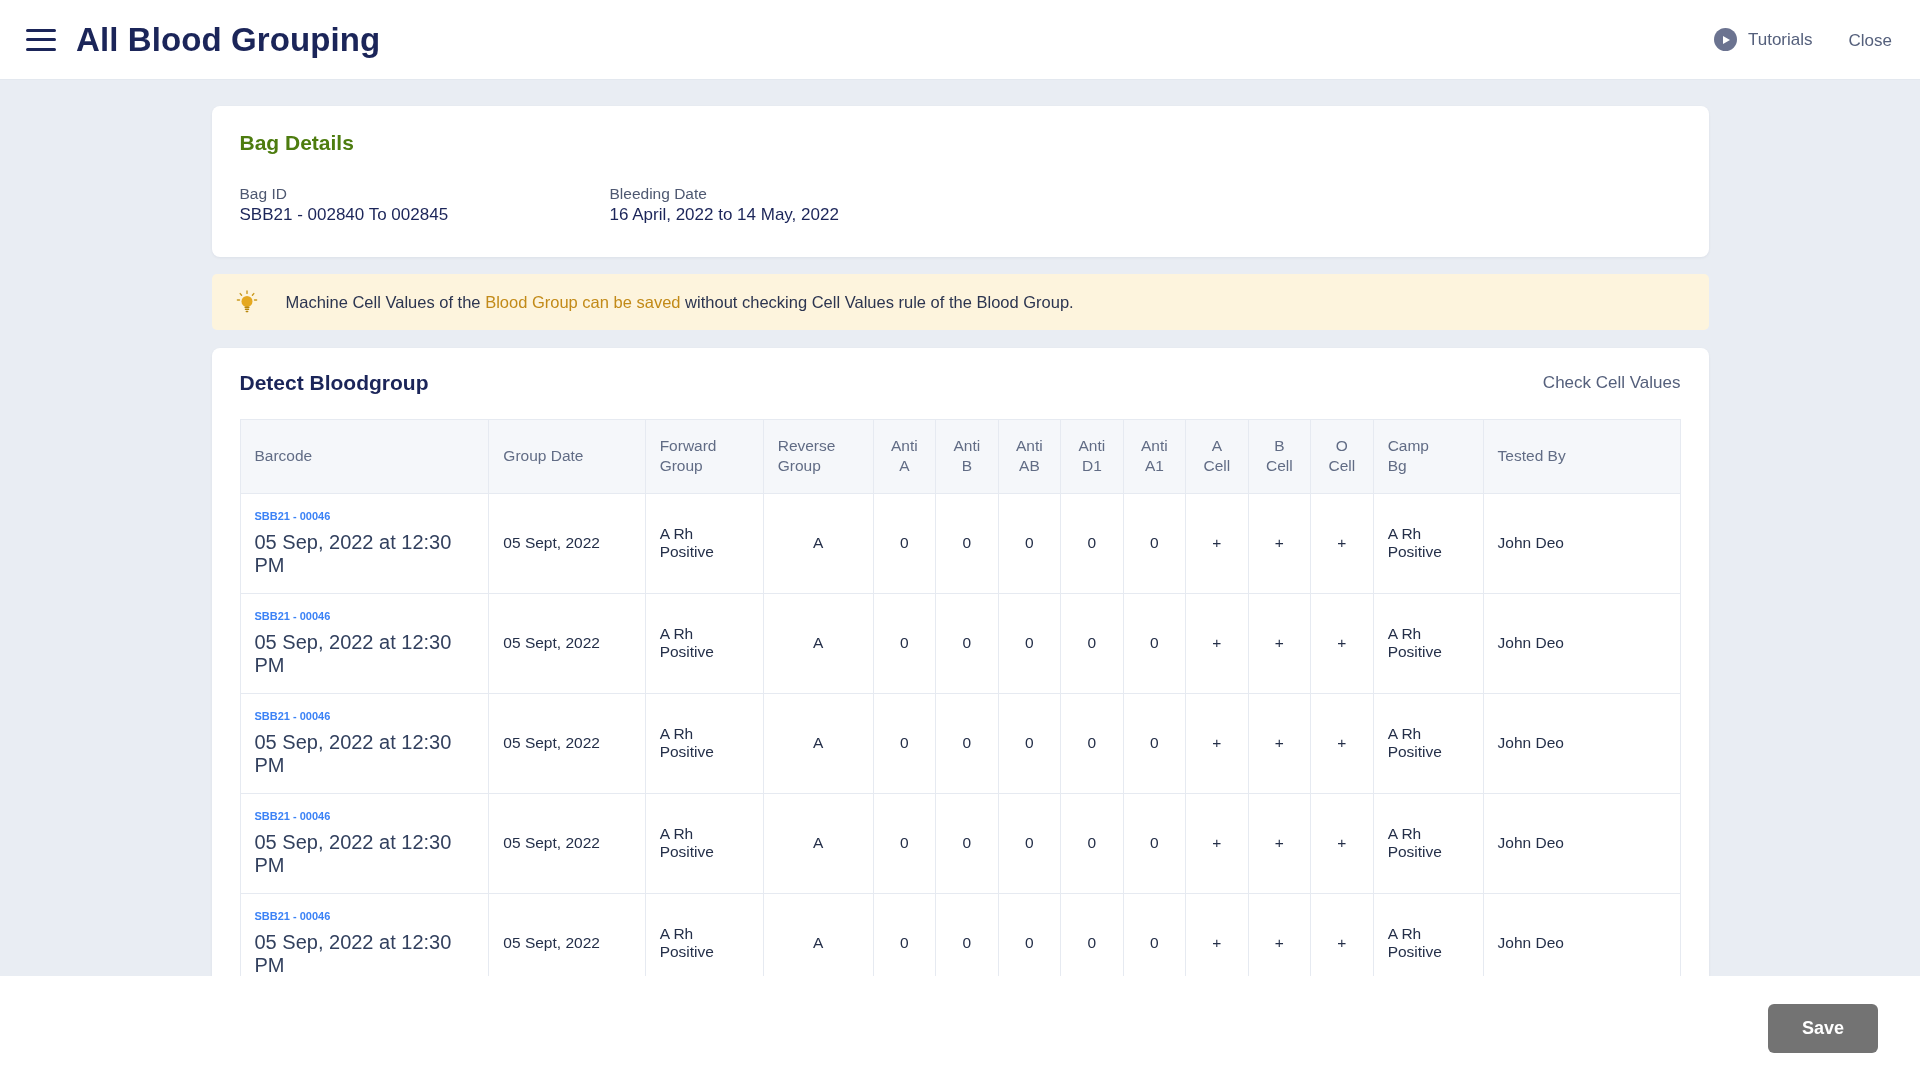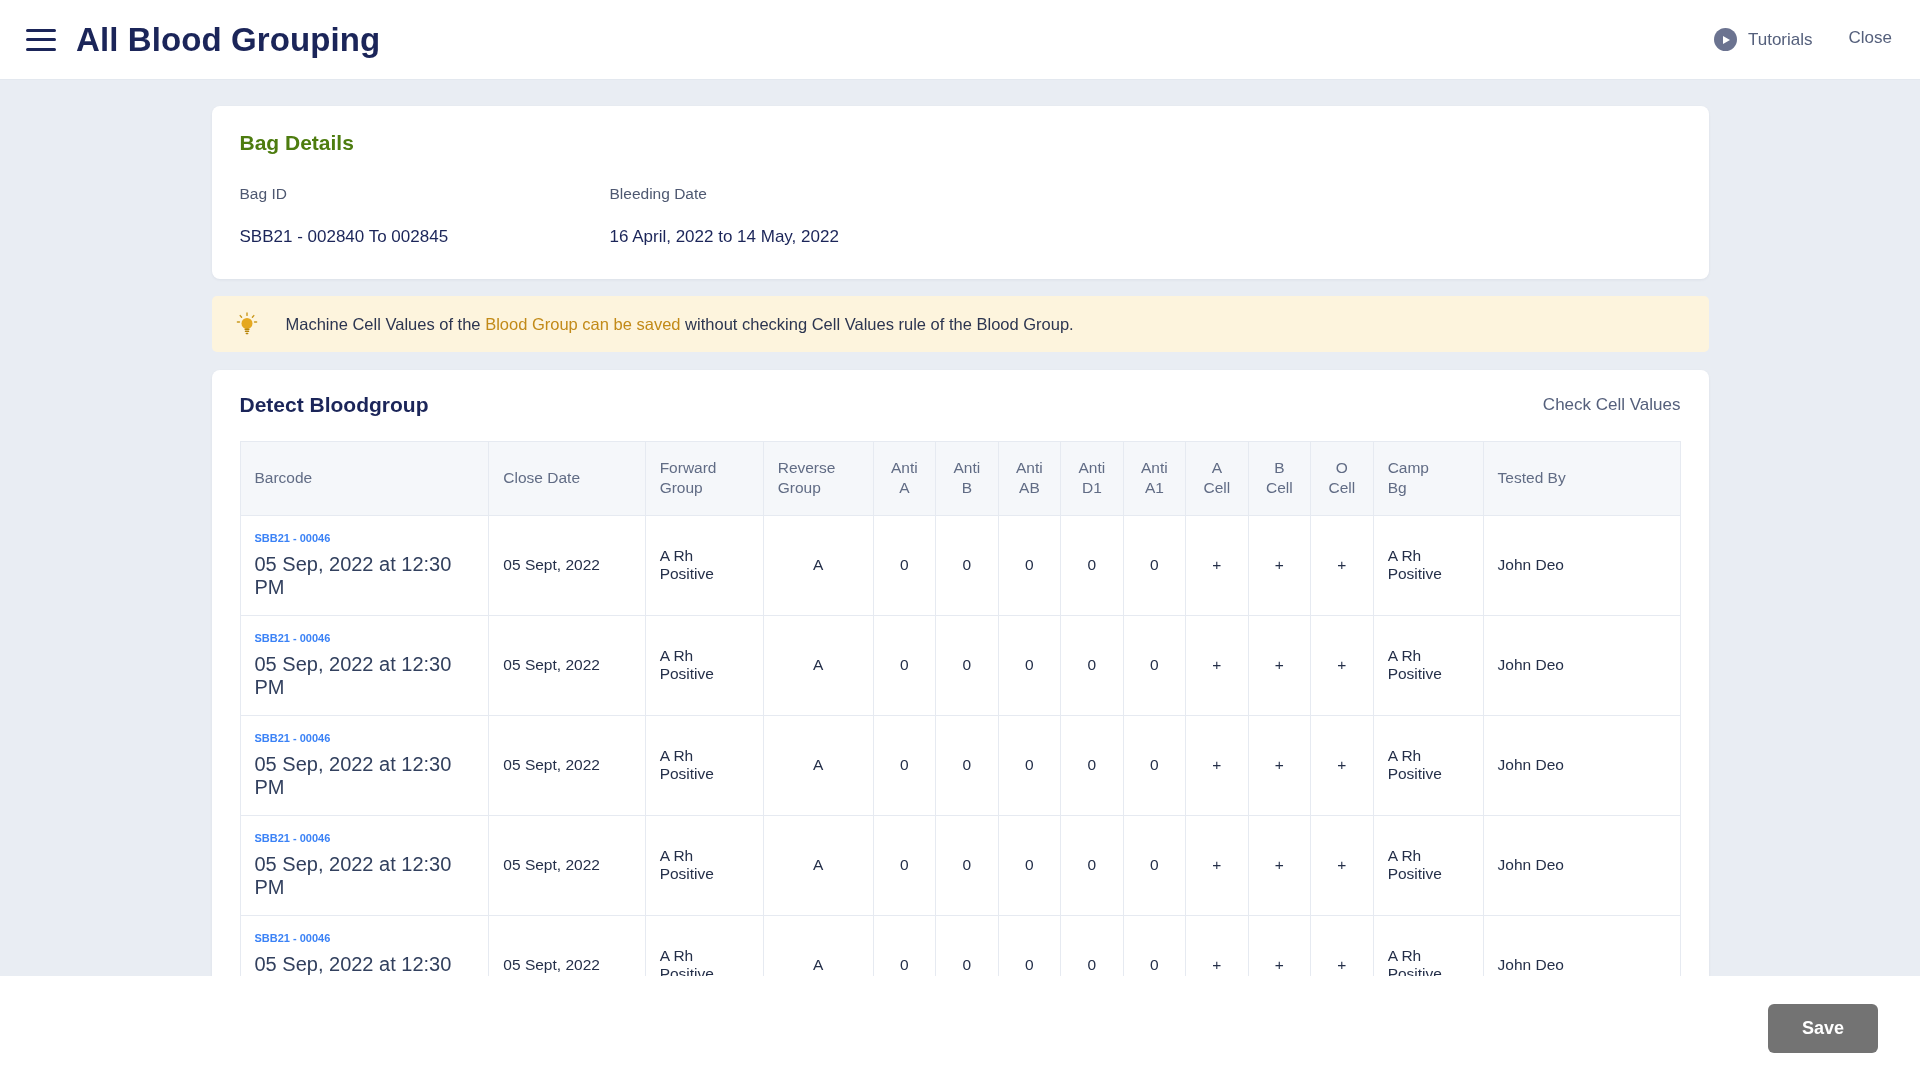--- a/index.html
+++ b/index.html
@@ -19,21 +19,21 @@
     border-bottom: 1px solid #e3e8ef;
     position: relative; z-index: 5;
   }
   .hamburger { width: 30px; height: 22px; display: flex; flex-direction: column;
     justify-content: space-between; cursor: pointer; }
   .hamburger span { display: block; height: 3px; border-radius: 2px; background: #1b2559; }
   .app-title {
     margin-left: 20px; font-size: 33px; font-weight: bold;
     color: #1b2559; letter-spacing: .1px;
   }
-  .topbar-right { margin-left: auto; display: flex; align-items: flex-start; gap: 36px; }
+  .topbar-right { margin-left: auto; display: flex; align-items: flex-end; gap: 36px; }
   .tutorials { display: flex; align-items: center; gap: 11px; cursor: pointer; }
   .play-circle {
     width: 23px; height: 23px; border-radius: 50%; background: #6b7390;
     display: flex; align-items: center; justify-content: center;
   }
   .play-circle i {
     display: block; width: 0; height: 0;
     border-left: 7px solid #ffffff;
     border-top: 4.5px solid transparent;
     border-bottom: 4.5px solid transparent;
@@ -48,21 +48,21 @@
   .card {
     background: #ffffff; border-radius: 8px;
     box-shadow: 0 1px 3px rgba(25,35,70,.06);
   }
 
   
   .bag-card { padding: 25px 28px 32px 28px; }
   .bag-title { font-size: 21px; font-weight: bold; color: #4d7c0f; margin-bottom: 30px; }
   .bag-fields { display: flex; }
   .bag-field { width: 370px; }
-  .bag-label { font-size: 15.5px; color: #4e5871; margin-bottom: 24px; }
+  .bag-label { font-size: 15.5px; color: #4e5871; margin-bottom: 2px; }
   .bag-value { font-size: 17px; color: #1b2559; }
 
   
   .banner {
     margin-top: 17px; background: #fdf4dd; border-radius: 5px;
     display: flex; align-items: center; gap: 28px;
     padding: 16px 24px;
   }
   .bulb { flex: 0 0 auto; line-height: 0; }
   .banner-text { font-size: 16.5px; color: #2c3550; }
@@ -180,21 +180,21 @@
               <col style="width:54px">
             <col style="width:54px">
               <col style="width:54px">
               <col style="width:54px">
             <col style="width:95px">
               <col style="width:170px">
           </colgroup>
           <thead>
             <tr>
               <th><span class="two-line"><span>Barcode</span></span></th>
-              <th><span>Close Date</span></th>
+              <th><span>Group Date</span></th>
               <th><span>Forward</span><br><span>Group</span></th>
               <th><span>Reverse</span><br><span>Group</span></th>
               <th class="c"><span>Anti</span><br><span>A</span></th>
               <th class="c"><span>Anti</span><br><span>B</span></th>
               <th class="c"><span>Anti</span><br><span>AB</span></th>
               <th class="c"><span>Anti</span><br><span>D1</span></th>
               <th class="c"><span>Anti</span><br><span>A1</span></th>
               <th class="c"><span>A</span><br><span>Cell</span></th>
               <th class="c"><span>B</span><br><span>Cell</span></th>
               <th class="c"><span>O</span><br><span>Cell</span></th>

